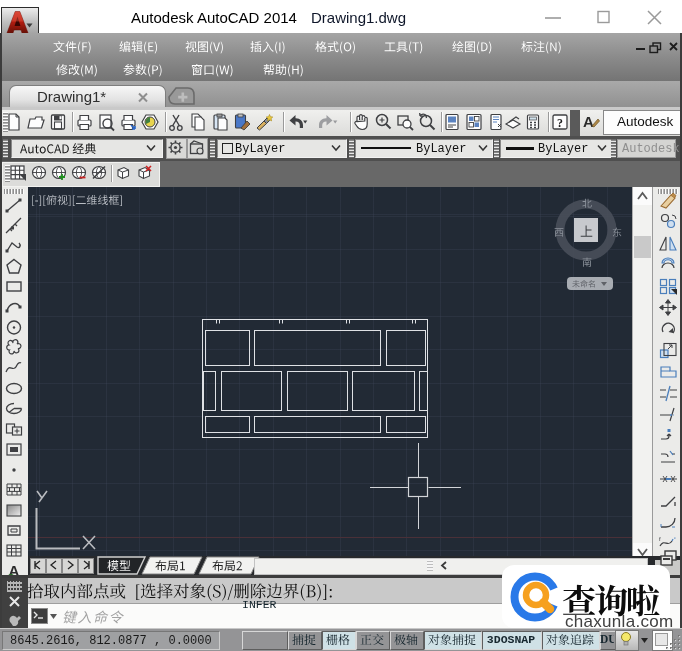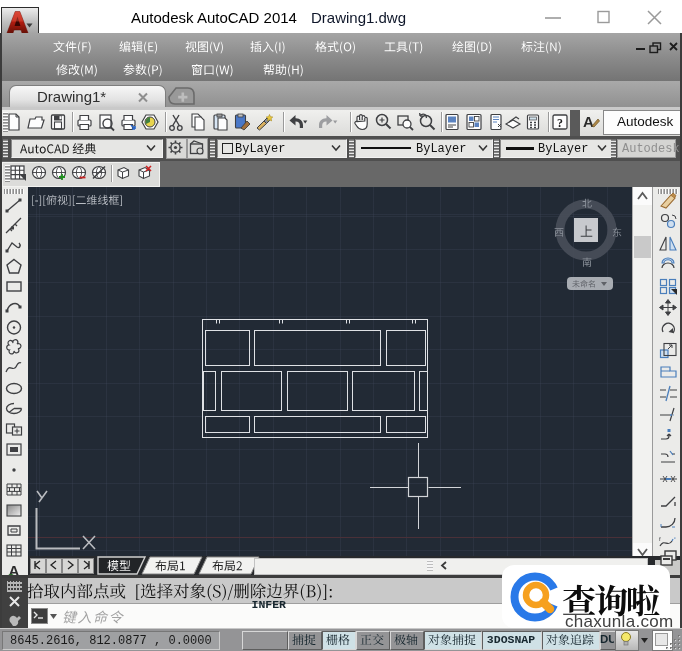--- a/index.html
+++ b/index.html
@@ -594,21 +594,21 @@
 <svg class="abs" style="left:49px;top:613px" width="9" height="7" viewBox="0 0 9 7">
     <path d="M1 1 L4.5 6 L8 1" fill="#555"></path>
   </svg>
 <svg style="position:absolute;left:60px;top:606.6px;overflow:visible" width="74" height="25" viewBox="-2 -15.4 74 25">
     <path d="M1.9 -4.8L1.7 -3.9L3.3 -3.9L2.6 -1.2C2.4 -0.5 1.9 0 1.6 0.2C1.7 0.4 1.9 0.7 1.9 1C2.2 0.7 2.6 0.4 5.2 -1.1C5.1 -1.3 5.1 -1.6 5 -1.9L3.4 -1L4.2 -3.9L5.7 -3.9L6 -4.8L4.4 -4.8L4.9 -6.7L6.3 -6.7L6.5 -7.7L3.2 -7.7C3.7 -8.1 4.1 -8.7 4.5 -9.2L7 -9.2L7.2 -10.2L5.2 -10.2C5.5 -10.6 5.8 -11.1 6 -11.6L5.1 -11.8C4.4 -10.4 3.4 -9 2.4 -8.1C2.5 -7.9 2.7 -7.5 2.8 -7.3L3.1 -7.6L2.9 -6.7L4 -6.7L3.5 -4.8ZM10.7 -10.7L10.6 -9.9L12.2 -9.9L11.9 -8.8L9.9 -8.8L9.7 -8L11.7 -8L11.5 -6.8L9.8 -6.8L9.6 -6L11.3 -6L11 -5L9.3 -5L9.1 -4.1L10.8 -4.1L10.5 -3L8.4 -3L8.2 -2.2L10.3 -2.2L9.9 -0.4L10.7 -0.4L11.1 -2.2L13.7 -2.2L13.9 -3L11.3 -3L11.6 -4.1L13.9 -4.1L14.1 -5L11.8 -5L12.1 -6L14.2 -6L14.6 -8L15.5 -8L15.7 -8.8L14.8 -8.8L15.3 -10.7L13.3 -10.7L13.5 -11.7L12.7 -11.7L12.4 -10.7ZM12.6 -8L13.9 -8L13.6 -6.8L12.3 -6.8ZM12.8 -8.8L13.1 -9.9L14.3 -9.9L14.1 -8.8ZM6.6 -5.7C6.6 -5.8 6.7 -5.9 6.8 -6L8.3 -6C7.9 -4.8 7.5 -3.8 7 -3C6.9 -3.5 6.9 -4 6.9 -4.7L6.1 -4.4C6.1 -3.4 6.2 -2.6 6.4 -1.9C5.7 -0.8 4.8 -0.1 3.9 0.4C4.1 0.6 4.2 1 4.3 1.2C5.2 0.6 6 -0.1 6.7 -1.1C7.6 0.5 9.2 0.9 11.1 0.9L13 0.9C13.1 0.7 13.3 0.3 13.5 0C13 0 11.7 0 11.4 0C9.6 0 8.1 -0.3 7.3 -1.9C8.1 -3.2 8.8 -4.8 9.4 -6.8L8.9 -6.9L8.8 -6.8L7.9 -6.8C8.7 -7.9 9.7 -9.3 10.5 -10.7L10 -11.1L9.7 -10.9L7.7 -10.9L7.4 -10L9.1 -10C8.4 -8.8 7.6 -7.6 7.3 -7.3C7 -6.9 6.6 -6.5 6.3 -6.4C6.4 -6.3 6.5 -5.9 6.6 -5.7ZM22.3 -10.6C23 -9.9 23.5 -9.1 23.9 -8.3C22 -4.3 19.6 -1.4 16 0.2C16.3 0.4 16.6 0.8 16.8 1C20 -0.6 22.5 -3.2 24.5 -6.9C25.3 -4 25.5 -0.8 28.2 1C28.4 0.6 28.8 0.1 29 -0.2C25.1 -3 26.8 -8.3 23.1 -11.5ZM41 -11.9C39.3 -10.1 36.1 -8.3 33.4 -7.6C33.5 -7.3 33.7 -6.9 33.7 -6.6C34.8 -6.9 36 -7.4 37.1 -8L36.9 -7.1L42.5 -7.1L42.8 -8.1C43.6 -7.4 44.5 -7 45.4 -6.6C45.7 -6.9 46.1 -7.4 46.4 -7.6C44.4 -8.2 42.3 -9.6 41.4 -11L41.7 -11.3ZM37.3 -8.1C38.5 -8.7 39.6 -9.5 40.6 -10.3C41.1 -9.5 41.9 -8.7 42.7 -8.1ZM34.3 -6L32.8 0L33.7 0L34 -1.1L37.3 -1.1L38.5 -6ZM35 -5L37.3 -5L36.6 -2.1L34.3 -2.1ZM40 -6L38.3 1.1L39.3 1.1L40.8 -5L43.5 -5L42.8 -2C42.7 -1.8 42.6 -1.8 42.4 -1.8C42.2 -1.8 41.6 -1.8 40.8 -1.8C40.8 -1.5 40.9 -1.1 40.9 -0.8C41.9 -0.8 42.6 -0.8 43 -1C43.5 -1.1 43.6 -1.4 43.8 -2L44.8 -6ZM54 -7.8C54.7 -7.2 55.4 -6.3 55.6 -5.7L56.6 -6.3C56.3 -6.9 55.6 -7.8 55 -8.4ZM50.2 -5.3L49.9 -4.3L57.5 -4.3C56.5 -3.4 55.2 -2.4 54.1 -1.5C53.5 -2 52.8 -2.5 52.3 -2.9L51.3 -2.1C52.6 -1.2 54.3 0.3 55 1.2L56 0.3C55.7 0 55.3 -0.5 54.8 -0.9C56.5 -2.2 58.4 -3.8 59.7 -4.9L59 -5.4L58.8 -5.3ZM56.6 -11.8C54.6 -9.8 51.5 -8 48.7 -6.9C48.9 -6.6 49.2 -6.3 49.3 -6C51.6 -7 54.1 -8.4 56.1 -10.1C57.3 -8.5 59.2 -6.9 60.9 -6C61.1 -6.3 61.6 -6.7 61.9 -7C60.1 -7.7 58 -9.3 56.9 -10.8L57.4 -11.3Z" fill="#a2a2a2"></path>
   </svg>
 <div class="abs" style="left:0;top:628px;width:682px;height:23px;background:#949496;border-top:1px solid #c8c8c8"></div>
 <div class="abs" style="left:2px;top:631px;width:216px;height:17px;background:#9fa0a2;border:1px solid;border-color:#777 #ccc #ccc #777"></div>
 <div class="abs" style="left:10px;top:634px;font-family:'Liberation Mono',monospace;font-size:12px;color:#1a1a1a">8645.2616,  812.0877 , 0.0000</div>
 <div class="sbtn" style="left:242px;top:631px;width:44px"></div>
-<div class="abs" style="left:242px;top:598px;width:44px;text-align:right;font-family:'Liberation Mono',monospace;font-size:11.5px;font-weight:bold;color:#16262e;overflow:hidden">INFER</div>
+<div class="abs" style="left:242px;top:598px;width:44px;text-align:left;font-family:'Liberation Mono',monospace;font-size:11.5px;font-weight:normal;color:#16262e;overflow:hidden">INFER</div>
 <div class="sbtn" style="left:288px;top:631px;width:32px"></div>
 <svg style="position:absolute;left:290.0px;top:630.8px;overflow:visible" width="35" height="22" viewBox="-2 -13.2 35 22">
     <path d="M8.7 -9.8L8.6 -9.6C9.1 -9.4 9.8 -9 10 -8.6C10.9 -8.3 11.1 -9.8 8.7 -9.8ZM4.5 -6.4L4.5 0.9L4.7 0.9C5 0.9 5.3 0.7 5.3 0.6L5.3 -2.2L7.3 -2.2L7.3 0.8L7.4 0.8C7.7 0.8 8 0.6 8 0.5L8 -2.2L10 -2.2L10 -0.3C10 -0.1 10 -0.1 9.8 -0.1C9.6 -0.1 8.7 -0.1 8.7 -0.1L8.7 0.1C9.1 0.1 9.3 0.2 9.5 0.3C9.6 0.5 9.7 0.7 9.7 0.9C10.7 0.8 10.8 0.4 10.8 -0.2L10.8 -5.9C11 -5.9 11.2 -6 11.3 -6.1L10.3 -6.9L9.9 -6.4L8 -6.4L8 -7.7L11.3 -7.7C11.4 -7.7 11.6 -7.7 11.6 -7.8C11.2 -8.2 10.6 -8.7 10.6 -8.7L10 -8L8 -8L8 -9.6C8.3 -9.6 8.4 -9.7 8.4 -9.9L7.3 -10L7.3 -8L4.2 -8L4.3 -7.7L7.3 -7.7L7.3 -6.4L5.4 -6.4L4.5 -6.8ZM7.3 -6L7.3 -4.4L5.3 -4.4L5.3 -6ZM8 -6L10 -6L10 -4.4L8 -4.4ZM7.3 -4.1L7.3 -2.5L5.3 -2.5L5.3 -4.1ZM8 -4.1L10 -4.1L10 -2.5L8 -2.5ZM0.3 -3.8L0.7 -2.8C0.8 -2.8 0.9 -3 1 -3.1L2.2 -3.7L2.2 -0.3C2.2 -0.1 2.1 0 1.9 0C1.7 0 0.7 -0.1 0.7 -0.1L0.7 0.1C1.1 0.1 1.4 0.2 1.5 0.4C1.7 0.5 1.8 0.7 1.8 0.9C2.8 0.8 2.9 0.4 2.9 -0.2L2.9 -4.2L4.3 -5L4.2 -5.1L2.9 -4.7L2.9 -7L4.3 -7C4.4 -7 4.5 -7 4.6 -7.2C4.2 -7.5 3.7 -8 3.7 -8L3.2 -7.3L2.9 -7.3L2.9 -9.6C3.2 -9.6 3.3 -9.8 3.4 -9.9L2.2 -10.1L2.2 -7.3L0.5 -7.3L0.6 -7L2.2 -7L2.2 -4.4C1.4 -4.1 0.7 -3.9 0.3 -3.8ZM16 -8L15.5 -7.4L15 -7.4L15 -9.6C15.3 -9.6 15.4 -9.8 15.4 -9.9L14.2 -10.1L14.2 -7.4L12.5 -7.4L12.6 -7L14.2 -7L14.2 -4.4C13.4 -4.1 12.7 -3.9 12.3 -3.8L12.8 -2.8C12.9 -2.8 13 -3 13 -3.1L14.2 -3.7L14.2 -0.3C14.2 -0.2 14.2 -0.1 14 -0.1C13.7 -0.1 12.5 -0.2 12.5 -0.2L12.5 0C13.1 0.1 13.4 0.2 13.5 0.3C13.7 0.5 13.8 0.7 13.8 0.9C14.9 0.8 15 0.4 15 -0.3L15 -4.2L16.8 -5.2L16.8 -5.4L15 -4.7L15 -7L16.6 -7C16.7 -7 16.8 -7.1 16.9 -7.2C16.5 -7.5 16 -8 16 -8ZM17.3 -9.6L17.3 -5L17.4 -5C17.8 -5 18 -5.2 18 -5.3L18 -5.7L19.5 -5.7L19.5 -0.4C18.7 -0.7 18.1 -1.3 17.7 -2.4C17.9 -2.9 18 -3.4 18 -4C18.3 -4 18.4 -4.1 18.5 -4.2L17.2 -4.5C17.2 -2.6 16.7 -0.4 15.2 0.8L15.3 1C16.5 0.2 17.2 -0.9 17.6 -2C18.3 0.1 19.6 0.7 21.7 0.7C22.1 0.7 22.8 0.7 23.2 0.7C23.2 0.3 23.3 0.1 23.6 0L23.6 -0.1C23.1 -0.1 22.2 -0.1 21.8 -0.1C21.2 -0.1 20.7 -0.1 20.3 -0.2L20.3 -3.2L22.8 -3.2C23 -3.2 23.1 -3.2 23.1 -3.3C22.7 -3.7 22.1 -4.2 22.1 -4.2L21.6 -3.5L20.3 -3.5L20.3 -5.7L21.7 -5.7L21.7 -5.2L21.8 -5.2C22.2 -5.2 22.5 -5.4 22.5 -5.5L22.5 -8.8C22.7 -8.8 22.9 -8.9 22.9 -9L22.1 -9.7L21.7 -9.2L18.2 -9.2ZM18 -6L18 -8.8L21.7 -8.8L21.7 -6Z" fill="#16262e"></path>
   </svg>
 <div class="sbtn on" style="left:322px;top:631px;width:32px"></div>
 <svg style="position:absolute;left:324.0px;top:630.8px;overflow:visible" width="35" height="22" viewBox="-2 -13.2 35 22">
     <path d="M2.1 -10.1L2.1 -7.2L0.5 -7.2L0.6 -6.8L1.9 -6.8C1.6 -5.1 1.2 -3.4 0.4 -2L0.6 -1.8C1.2 -2.7 1.7 -3.6 2.1 -4.6L2.1 0.9L2.2 0.9C2.5 0.9 2.8 0.7 2.8 0.6L2.8 -4.9C3.1 -4.5 3.4 -3.9 3.5 -3.5C4.1 -2.9 4.8 -4.3 2.8 -5.2L2.8 -6.8L4.2 -6.8C4.3 -6.8 4.4 -6.9 4.5 -7C4.1 -7.4 3.6 -7.8 3.6 -7.8L3.1 -7.2L2.8 -7.2L2.8 -9.6C3.1 -9.7 3.2 -9.8 3.2 -10ZM4.7 -9.2L4.7 -5.4L4.7 -5.2L3.6 -5.2L3.7 -4.9L4.7 -4.9C4.6 -2.9 4.5 -0.8 3.5 0.8L3.7 0.9C5.1 -0.7 5.3 -2.9 5.4 -4.9L6.4 -4.9L6.4 -0.3C6.4 -0.1 6.3 -0.1 6.2 -0.1C6 -0.1 5.1 -0.1 5.1 -0.1L5.1 0C5.5 0.1 5.7 0.2 5.9 0.3C6 0.4 6 0.6 6.1 0.8C7 0.7 7.1 0.3 7.1 -0.2L7.1 -4.9L8 -4.9L8 -4.4C8 -2.5 8 -0.5 7.2 0.9L7.4 1C8.7 -0.4 8.7 -2.5 8.7 -4.4L8.7 -4.9L9.8 -4.9L9.8 -0.2C9.8 0 9.8 0.1 9.6 0.1C9.4 0.1 8.6 0 8.6 0L8.6 0.2C9 0.2 9.2 0.3 9.3 0.4C9.4 0.5 9.5 0.7 9.5 0.9C10.4 0.8 10.5 0.5 10.5 -0.1L10.5 -4.9L11.5 -4.9C11.6 -4.9 11.7 -4.9 11.8 -5.1C11.5 -5.4 11 -5.8 11 -5.8L10.6 -5.2L10.5 -5.2L10.5 -8.7C10.8 -8.7 11 -8.8 11.1 -8.9L10.1 -9.7L9.7 -9.2L8.8 -9.2L8 -9.6L8 -5.2L7.1 -5.2L7.1 -8.7C7.4 -8.7 7.5 -8.8 7.6 -8.9L6.7 -9.7L6.3 -9.2L5.5 -9.2L4.7 -9.6ZM8.7 -5.2L8.7 -8.8L9.8 -8.8L9.8 -5.2ZM5.4 -5.2L5.4 -5.4L5.4 -8.8L6.4 -8.8L6.4 -5.2ZM16.1 -7.9L15.6 -7.3L15.1 -7.3L15.1 -9.6C15.4 -9.7 15.5 -9.8 15.5 -10L14.3 -10.1L14.3 -7.3L12.5 -7.3L12.6 -6.9L14.1 -6.9C13.8 -5.1 13.2 -3.3 12.4 -1.9L12.5 -1.7C13.3 -2.6 13.9 -3.6 14.3 -4.7L14.3 1L14.5 1C14.7 1 15.1 0.8 15.1 0.7L15.1 -5.6C15.5 -5.1 15.9 -4.5 16 -4C16.8 -3.5 17.4 -4.9 15.1 -5.9L15.1 -6.9L16.7 -6.9C16.9 -6.9 17 -7 17 -7.1C16.7 -7.5 16.1 -7.9 16.1 -7.9ZM19.7 -9.6L18.5 -10.1C18 -8.4 17.3 -6.8 16.4 -5.7L16.6 -5.6C17.2 -6.1 17.7 -6.7 18.2 -7.5C18.6 -6.8 19 -6.2 19.6 -5.6C18.6 -4.6 17.3 -3.8 15.9 -3.2L16 -3C16.5 -3.2 17 -3.4 17.5 -3.6L17.5 0.9L17.7 0.9C18 0.9 18.3 0.8 18.3 0.7L18.3 0.1L21.5 0.1L21.5 0.8L21.6 0.8C22 0.8 22.3 0.7 22.3 0.6L22.3 -3C22.5 -3.1 22.6 -3.2 22.7 -3.3L21.8 -3.9L21.4 -3.5L18.4 -3.5L17.8 -3.7C18.6 -4.1 19.4 -4.6 20 -5.2C20.8 -4.5 21.8 -3.9 23 -3.4C23 -3.8 23.3 -4 23.6 -4.1L23.6 -4.2C22.4 -4.5 21.3 -5 20.5 -5.6C21.3 -6.3 21.9 -7.2 22.3 -8.1C22.6 -8.1 22.8 -8.2 22.8 -8.3L22 -9.1L21.5 -8.6L18.8 -8.6C19 -8.9 19.1 -9.1 19.2 -9.4C19.5 -9.4 19.6 -9.5 19.7 -9.6ZM18.4 -7.7L18.7 -8.2L21.4 -8.2C21.1 -7.4 20.6 -6.7 20 -6C19.3 -6.5 18.8 -7.1 18.4 -7.7ZM18.3 -0.3L18.3 -3.1L21.5 -3.1L21.5 -0.3Z" fill="#16262e"></path>
   </svg>
 <div class="sbtn" style="left:356px;top:631px;width:32px"></div>
 <svg style="position:absolute;left:358.0px;top:630.8px;overflow:visible" width="35" height="22" viewBox="-2 -13.2 35 22">
@@ -622,21 +622,21 @@
 <svg style="position:absolute;left:426.0px;top:630.8px;overflow:visible" width="59" height="22" viewBox="-2 -13.2 59 22">
     <path d="M5.8 -5.5L5.7 -5.3C6.5 -4.6 6.9 -3.5 7.1 -2.8C7.9 -2.1 8.6 -4.2 5.8 -5.5ZM10.5 -7.8L10 -7.1L9.6 -7.1L9.6 -9.5C9.9 -9.6 10.1 -9.7 10.1 -9.9L8.9 -10L8.9 -7.1L5.3 -7.1L5.4 -6.7L8.9 -6.7L8.9 -0.3C8.9 -0.1 8.8 -0.1 8.5 -0.1C8.3 -0.1 6.8 -0.2 6.8 -0.2L6.8 0C7.4 0.1 7.8 0.2 8 0.3C8.2 0.5 8.2 0.7 8.3 0.9C9.5 0.8 9.6 0.4 9.6 -0.3L9.6 -6.7L11.2 -6.7C11.3 -6.7 11.5 -6.8 11.5 -6.9C11.1 -7.3 10.5 -7.8 10.5 -7.8ZM1.4 -6.9L1.2 -6.8C2 -6.1 2.7 -5.1 3.3 -4.2C2.5 -2.5 1.6 -0.9 0.3 0.4L0.5 0.5C1.9 -0.6 2.9 -1.9 3.7 -3.4C4.1 -2.6 4.5 -1.8 4.6 -1.1C5.1 -0.1 5.9 -0.7 5.1 -2.3C4.9 -2.9 4.5 -3.5 4 -4.2C4.6 -5.5 5 -6.8 5.3 -8.1C5.6 -8.1 5.7 -8.1 5.8 -8.3L4.9 -9.1L4.4 -8.6L0.6 -8.6L0.7 -8.2L4.5 -8.2C4.3 -7.1 3.9 -6 3.5 -4.8C2.9 -5.5 2.2 -6.3 1.4 -6.9ZM22.3 -4.2L21.6 -4.8C21.8 -4.8 22.1 -4.9 22.1 -5L22.1 -6.9C22.3 -7 22.5 -7 22.6 -7.1L21.6 -7.9L21.2 -7.4L18.5 -7.4C19.1 -7.7 19.7 -8.2 20.1 -8.5C20.4 -8.5 20.5 -8.5 20.6 -8.6L19.8 -9.4L19.3 -8.9L16.3 -8.9C16.5 -9.2 16.7 -9.4 16.9 -9.6C17.2 -9.6 17.3 -9.7 17.4 -9.8L16.1 -10.1C15.5 -8.9 14 -7.4 12.5 -6.5L12.6 -6.3C13.1 -6.6 13.6 -6.9 14.1 -7.2L14.1 -4.6L14.2 -4.6C14.6 -4.6 14.9 -4.8 14.9 -4.9L14.9 -5.2L16.4 -5.2C15.4 -4.3 14.3 -3.6 12.9 -3L12.9 -2.8C14.6 -3.3 16 -4 17 -4.9C17.2 -4.6 17.4 -4.4 17.6 -4.1C16.5 -3.1 14.5 -2 12.8 -1.4L12.9 -1.2C14.7 -1.7 16.6 -2.6 17.9 -3.4C18 -3.2 18 -3 18.1 -2.8C16.9 -1.5 14.6 -0.3 12.6 0.3L12.7 0.5C14.7 0 16.8 -0.9 18.3 -1.9C18.3 -1.1 18.2 -0.3 17.9 0C17.8 0 17.7 0.1 17.6 0.1C17.3 0.1 16.4 0 15.9 0L16 0.2C16.4 0.2 16.8 0.4 16.9 0.4C17.1 0.6 17.2 0.7 17.2 0.9C17.8 0.9 18.2 0.8 18.4 0.6C19 0 19.2 -1.5 18.7 -2.9L19.4 -3.1C20 -1.5 21.3 -0.4 22.9 0.3C23 -0.1 23.2 -0.3 23.5 -0.3L23.6 -0.5C21.9 -0.9 20.4 -1.9 19.6 -3.2C20.5 -3.5 21.3 -3.9 21.9 -4.2C22.1 -4.1 22.2 -4.1 22.3 -4.2ZM19.2 -8.6C18.9 -8.2 18.5 -7.8 18.1 -7.4L15 -7.4L14.7 -7.5C15.1 -7.9 15.6 -8.2 15.9 -8.6ZM14.9 -7L17.8 -7C17.5 -6.5 17.2 -6 16.7 -5.5L14.9 -5.5ZM21.3 -7L21.3 -5.5L17.7 -5.5C18.1 -6 18.5 -6.5 18.8 -7ZM21.3 -5.2L21.3 -4.8C20.6 -4.3 19.6 -3.6 18.6 -3.1C18.3 -3.8 17.9 -4.5 17.2 -5L17.3 -5.2ZM32.7 -9.8L32.6 -9.6C33.1 -9.4 33.8 -9 34 -8.6C34.9 -8.3 35.1 -9.8 32.7 -9.8ZM28.5 -6.4L28.5 0.9L28.7 0.9C29 0.9 29.3 0.7 29.3 0.6L29.3 -2.2L31.3 -2.2L31.3 0.8L31.4 0.8C31.7 0.8 32 0.6 32 0.5L32 -2.2L34 -2.2L34 -0.3C34 -0.1 34 -0.1 33.8 -0.1C33.6 -0.1 32.7 -0.1 32.7 -0.1L32.7 0.1C33.1 0.1 33.3 0.2 33.5 0.3C33.6 0.5 33.7 0.7 33.7 0.9C34.7 0.8 34.8 0.4 34.8 -0.2L34.8 -5.9C35 -5.9 35.2 -6 35.3 -6.1L34.3 -6.9L33.9 -6.4L32 -6.4L32 -7.7L35.3 -7.7C35.4 -7.7 35.6 -7.7 35.6 -7.8C35.2 -8.2 34.6 -8.7 34.6 -8.7L34 -8L32 -8L32 -9.6C32.3 -9.6 32.4 -9.7 32.4 -9.9L31.3 -10L31.3 -8L28.2 -8L28.3 -7.7L31.3 -7.7L31.3 -6.4L29.4 -6.4L28.5 -6.8ZM31.3 -6L31.3 -4.4L29.3 -4.4L29.3 -6ZM32 -6L34 -6L34 -4.4L32 -4.4ZM31.3 -4.1L31.3 -2.5L29.3 -2.5L29.3 -4.1ZM32 -4.1L34 -4.1L34 -2.5L32 -2.5ZM24.3 -3.8L24.7 -2.8C24.8 -2.8 24.9 -3 25 -3.1L26.2 -3.7L26.2 -0.3C26.2 -0.1 26.1 0 25.9 0C25.7 0 24.7 -0.1 24.7 -0.1L24.7 0.1C25.1 0.1 25.4 0.2 25.5 0.4C25.7 0.5 25.8 0.7 25.8 0.9C26.8 0.8 26.9 0.4 26.9 -0.2L26.9 -4.2L28.3 -5L28.2 -5.1L26.9 -4.7L26.9 -7L28.3 -7C28.4 -7 28.5 -7 28.6 -7.2C28.2 -7.5 27.7 -8 27.7 -8L27.2 -7.3L26.9 -7.3L26.9 -9.6C27.2 -9.6 27.3 -9.8 27.4 -9.9L26.2 -10.1L26.2 -7.3L24.5 -7.3L24.6 -7L26.2 -7L26.2 -4.4C25.4 -4.1 24.7 -3.9 24.3 -3.8ZM40 -8L39.5 -7.4L39 -7.4L39 -9.6C39.3 -9.6 39.4 -9.8 39.4 -9.9L38.2 -10.1L38.2 -7.4L36.5 -7.4L36.6 -7L38.2 -7L38.2 -4.4C37.4 -4.1 36.7 -3.9 36.3 -3.8L36.8 -2.8C36.9 -2.8 37 -3 37 -3.1L38.2 -3.7L38.2 -0.3C38.2 -0.2 38.2 -0.1 38 -0.1C37.7 -0.1 36.5 -0.2 36.5 -0.2L36.5 0C37.1 0.1 37.4 0.2 37.5 0.3C37.7 0.5 37.8 0.7 37.8 0.9C38.9 0.8 39 0.4 39 -0.3L39 -4.2L40.8 -5.2L40.8 -5.4L39 -4.7L39 -7L40.6 -7C40.7 -7 40.8 -7.1 40.9 -7.2C40.5 -7.5 40 -8 40 -8ZM41.3 -9.6L41.3 -5L41.4 -5C41.8 -5 42 -5.2 42 -5.3L42 -5.7L43.5 -5.7L43.5 -0.4C42.7 -0.7 42.1 -1.3 41.7 -2.4C41.9 -2.9 42 -3.4 42 -4C42.3 -4 42.4 -4.1 42.5 -4.2L41.2 -4.5C41.2 -2.6 40.7 -0.4 39.2 0.8L39.3 1C40.5 0.2 41.2 -0.9 41.6 -2C42.3 0.1 43.6 0.7 45.7 0.7C46.1 0.7 46.8 0.7 47.2 0.7C47.2 0.3 47.3 0.1 47.6 0L47.6 -0.1C47.1 -0.1 46.2 -0.1 45.8 -0.1C45.2 -0.1 44.7 -0.1 44.3 -0.2L44.3 -3.2L46.8 -3.2C47 -3.2 47.1 -3.2 47.1 -3.3C46.7 -3.7 46.1 -4.2 46.1 -4.2L45.6 -3.5L44.3 -3.5L44.3 -5.7L45.7 -5.7L45.7 -5.2L45.8 -5.2C46.2 -5.2 46.5 -5.4 46.5 -5.5L46.5 -8.8C46.7 -8.8 46.9 -8.9 46.9 -9L46.1 -9.7L45.7 -9.2L42.2 -9.2ZM42 -6L42 -8.8L45.7 -8.8L45.7 -6Z" fill="#16262e"></path>
   </svg>
 <div class="sbtn on" style="left:482px;top:631px;width:58px"></div>
 <div class="abs" style="left:482px;top:633px;width:58px;text-align:center;font-family:'Liberation Mono',monospace;font-size:11.5px;font-weight:bold;color:#16262e;overflow:hidden">3DOSNAP</div>
 <div class="sbtn on" style="left:542px;top:631px;width:56px"></div>
 <svg style="position:absolute;left:544.0px;top:630.8px;overflow:visible" width="59" height="22" viewBox="-2 -13.2 59 22">
     <path d="M5.8 -5.5L5.7 -5.3C6.5 -4.6 6.9 -3.5 7.1 -2.8C7.9 -2.1 8.6 -4.2 5.8 -5.5ZM10.5 -7.8L10 -7.1L9.6 -7.1L9.6 -9.5C9.9 -9.6 10.1 -9.7 10.1 -9.9L8.9 -10L8.9 -7.1L5.3 -7.1L5.4 -6.7L8.9 -6.7L8.9 -0.3C8.9 -0.1 8.8 -0.1 8.5 -0.1C8.3 -0.1 6.8 -0.2 6.8 -0.2L6.8 0C7.4 0.1 7.8 0.2 8 0.3C8.2 0.5 8.2 0.7 8.3 0.9C9.5 0.8 9.6 0.4 9.6 -0.3L9.6 -6.7L11.2 -6.7C11.3 -6.7 11.5 -6.8 11.5 -6.9C11.1 -7.3 10.5 -7.8 10.5 -7.8ZM1.4 -6.9L1.2 -6.8C2 -6.1 2.7 -5.1 3.3 -4.2C2.5 -2.5 1.6 -0.9 0.3 0.4L0.5 0.5C1.9 -0.6 2.9 -1.9 3.7 -3.4C4.1 -2.6 4.5 -1.8 4.6 -1.1C5.1 -0.1 5.9 -0.7 5.1 -2.3C4.9 -2.9 4.5 -3.5 4 -4.2C4.6 -5.5 5 -6.8 5.3 -8.1C5.6 -8.1 5.7 -8.1 5.8 -8.3L4.9 -9.1L4.4 -8.6L0.6 -8.6L0.7 -8.2L4.5 -8.2C4.3 -7.1 3.9 -6 3.5 -4.8C2.9 -5.5 2.2 -6.3 1.4 -6.9ZM22.3 -4.2L21.6 -4.8C21.8 -4.8 22.1 -4.9 22.1 -5L22.1 -6.9C22.3 -7 22.5 -7 22.6 -7.1L21.6 -7.9L21.2 -7.4L18.5 -7.4C19.1 -7.7 19.7 -8.2 20.1 -8.5C20.4 -8.5 20.5 -8.5 20.6 -8.6L19.8 -9.4L19.3 -8.9L16.3 -8.9C16.5 -9.2 16.7 -9.4 16.9 -9.6C17.2 -9.6 17.3 -9.7 17.4 -9.8L16.1 -10.1C15.5 -8.9 14 -7.4 12.5 -6.5L12.6 -6.3C13.1 -6.6 13.6 -6.9 14.1 -7.2L14.1 -4.6L14.2 -4.6C14.6 -4.6 14.9 -4.8 14.9 -4.9L14.9 -5.2L16.4 -5.2C15.4 -4.3 14.3 -3.6 12.9 -3L12.9 -2.8C14.6 -3.3 16 -4 17 -4.9C17.2 -4.6 17.4 -4.4 17.6 -4.1C16.5 -3.1 14.5 -2 12.8 -1.4L12.9 -1.2C14.7 -1.7 16.6 -2.6 17.9 -3.4C18 -3.2 18 -3 18.1 -2.8C16.9 -1.5 14.6 -0.3 12.6 0.3L12.7 0.5C14.7 0 16.8 -0.9 18.3 -1.9C18.3 -1.1 18.2 -0.3 17.9 0C17.8 0 17.7 0.1 17.6 0.1C17.3 0.1 16.4 0 15.9 0L16 0.2C16.4 0.2 16.8 0.4 16.9 0.4C17.1 0.6 17.2 0.7 17.2 0.9C17.8 0.9 18.2 0.8 18.4 0.6C19 0 19.2 -1.5 18.7 -2.9L19.4 -3.1C20 -1.5 21.3 -0.4 22.9 0.3C23 -0.1 23.2 -0.3 23.5 -0.3L23.6 -0.5C21.9 -0.9 20.4 -1.9 19.6 -3.2C20.5 -3.5 21.3 -3.9 21.9 -4.2C22.1 -4.1 22.2 -4.1 22.3 -4.2ZM19.2 -8.6C18.9 -8.2 18.5 -7.8 18.1 -7.4L15 -7.4L14.7 -7.5C15.1 -7.9 15.6 -8.2 15.9 -8.6ZM14.9 -7L17.8 -7C17.5 -6.5 17.2 -6 16.7 -5.5L14.9 -5.5ZM21.3 -7L21.3 -5.5L17.7 -5.5C18.1 -6 18.5 -6.5 18.8 -7ZM21.3 -5.2L21.3 -4.8C20.6 -4.3 19.6 -3.6 18.6 -3.1C18.3 -3.8 17.9 -4.5 17.2 -5L17.3 -5.2ZM25.2 -9.9L25.1 -9.8C25.6 -9.1 26.3 -8.1 26.5 -7.3C27.3 -6.7 27.9 -8.4 25.2 -9.9ZM29.6 -1L29.6 -1.5L33.8 -1.5L33.8 -0.9L34 -0.9C34.2 -0.9 34.6 -1.1 34.6 -1.1L34.6 -3.8C34.9 -3.9 35.1 -4 35.1 -4.1L34.2 -4.8L33.7 -4.3L29.6 -4.3L29.6 -5.9L33.4 -5.9L33.4 -5.4L33.6 -5.4C33.8 -5.4 34.2 -5.6 34.2 -5.7L34.2 -8C34.5 -8 34.7 -8.1 34.7 -8.2L33.8 -8.9L33.3 -8.5L31 -8.5C31.3 -8.8 31.6 -9.2 31.8 -9.6C32 -9.6 32.2 -9.6 32.2 -9.8L30.9 -10.1L30.6 -8.5L29.6 -8.5L28.8 -8.9L28.8 -0.7L28.9 -0.7C29.3 -0.7 29.6 -0.9 29.6 -1ZM29.6 -4L33.8 -4L33.8 -1.8L29.6 -1.8ZM29.6 -6.3L29.6 -8.1L33.4 -8.1L33.4 -6.3ZM26.3 -1.5C25.8 -1.2 25.1 -0.5 24.5 -0.1L25.2 0.8C25.3 0.7 25.3 0.6 25.3 0.5C25.7 0 26.4 -0.9 26.6 -1.2C26.8 -1.4 26.9 -1.4 27 -1.2C28.1 0.1 29.3 0.6 31.5 0.6C32.8 0.6 33.9 0.6 35 0.6C35 0.2 35.2 0 35.6 -0.1L35.6 -0.3C34.2 -0.2 33.1 -0.2 31.8 -0.2C29.6 -0.2 28.3 -0.4 27.2 -1.6C27.1 -1.6 27.1 -1.7 27.1 -1.7L27.1 -5.5C27.4 -5.6 27.6 -5.7 27.6 -5.7L26.6 -6.6L26.2 -6L24.6 -6L24.7 -5.6L26.3 -5.6ZM43.4 -10.1L43.2 -10C43.6 -9.6 44 -8.9 44 -8.4C44.7 -7.8 45.4 -9.3 43.4 -10.1ZM45.7 -6.7L45.2 -6.1L41.7 -6.1L41.8 -5.8L46.3 -5.8C46.5 -5.8 46.6 -5.8 46.6 -6C46.3 -6.3 45.7 -6.7 45.7 -6.7ZM43.1 -2.7L42.1 -3.1C41.6 -1.8 40.9 -0.6 40.2 0.2L40.4 0.3C41.2 -0.3 42 -1.4 42.6 -2.5C42.9 -2.5 43 -2.6 43.1 -2.7ZM45.4 -3.1L45.2 -3C45.8 -2.2 46.5 -1 46.7 -0.2C47.5 0.5 48.1 -1.3 45.4 -3.1ZM46.5 -4.8L46 -4.2L41 -4.2L41.1 -3.8L43.7 -3.8L43.7 -0.2C43.7 0 43.7 0 43.5 0C43.2 0 42.2 0 42.2 0L42.2 0.1C42.6 0.2 42.9 0.3 43.1 0.4C43.2 0.5 43.3 0.7 43.3 1C44.3 0.9 44.5 0.4 44.5 -0.2L44.5 -3.8L47.1 -3.8C47.3 -3.8 47.4 -3.9 47.4 -4C47.1 -4.4 46.5 -4.8 46.5 -4.8ZM41.8 -8.6L41.6 -8.7C41.6 -8.1 41.2 -7.5 41 -7.3C40.7 -7.2 40.6 -6.9 40.7 -6.7C40.9 -6.5 41.3 -6.5 41.5 -6.7C41.7 -6.9 41.8 -7.3 41.9 -7.8L46.3 -7.8L46.1 -6.7L46.2 -6.7C46.5 -6.9 46.9 -7.4 47.1 -7.7C47.3 -7.7 47.5 -7.7 47.6 -7.8L46.7 -8.6L46.3 -8.1L41.9 -8.1C41.9 -8.3 41.9 -8.5 41.8 -8.6ZM37.8 -6.4L37.8 -8.9L39.8 -8.9L39.8 -6.4ZM38.1 -4.5L37.1 -4.6L37.1 -0.6L36.4 -0.4L36.9 0.6C37 0.5 37.1 0.4 37.2 0.3C38.8 -0.4 40.1 -1 41 -1.5L40.9 -1.6C40.4 -1.4 39.8 -1.3 39.2 -1.1L39.2 -3.7L40.5 -3.7C40.7 -3.7 40.8 -3.8 40.8 -3.9C40.5 -4.2 39.9 -4.7 39.9 -4.7L39.5 -4.1L39.2 -4.1L39.2 -6.1L39.8 -6.1L39.8 -5.7L39.9 -5.7C40.2 -5.7 40.5 -5.8 40.5 -5.9L40.5 -8.7C40.8 -8.8 41 -8.9 41.1 -9L40.1 -9.7L39.7 -9.2L37.9 -9.2L37.1 -9.7L37.1 -5.5L37.2 -5.5C37.6 -5.5 37.8 -5.7 37.8 -5.7L37.8 -6.1L38.5 -6.1L38.5 -0.9L37.8 -0.7L37.8 -4.2C38 -4.3 38.1 -4.4 38.1 -4.5Z" fill="#16262e"></path>
   </svg>
 <div class="sbtn" style="left:600px;top:631px;width:14px"></div>
-<div class="abs" style="left:600px;top:633px;width:14px;text-align:center;font-family:Liberation Sans, sans-serif;font-size:11.5px;font-weight:bold;color:#16262e;overflow:hidden">DU</div>
+<div class="abs" style="left:600px;top:633px;width:14px;text-align:center;font-family:Liberation Serif, serif;font-size:11.5px;font-weight:bold;color:#16262e;overflow:hidden">DU</div>
 <div class="abs" style="left:615px;top:630px;width:22px;height:19px;background:linear-gradient(#e8e8e8,#b8b8b8);border:1px solid #777"></div>
 <svg class="abs" style="left:620px;top:631px" width="12" height="17" viewBox="0 0 12 17">
     <circle cx="6" cy="6" r="4.5" fill="#f5e86a" stroke="#8a7a20" stroke-width="1"></circle>
     <rect x="4" y="10.5" width="4" height="3.5" fill="#b0b0b0" stroke="#777" stroke-width="0.7"></rect>
   </svg>
 <svg class="abs" style="left:640px;top:637px" width="9" height="7" viewBox="0 0 9 7">
     <path d="M1 1 L4.5 6 L8 1" fill="#222"></path>
   </svg>
 <div class="abs" style="left:652px;top:630px;width:19px;height:19px;background:#fdfdfd;border:1px solid #777"></div>
 <div class="abs" style="left:655px;top:633px;width:11px;height:11px;background:#e8e8e8;border:1px solid #999"></div>

